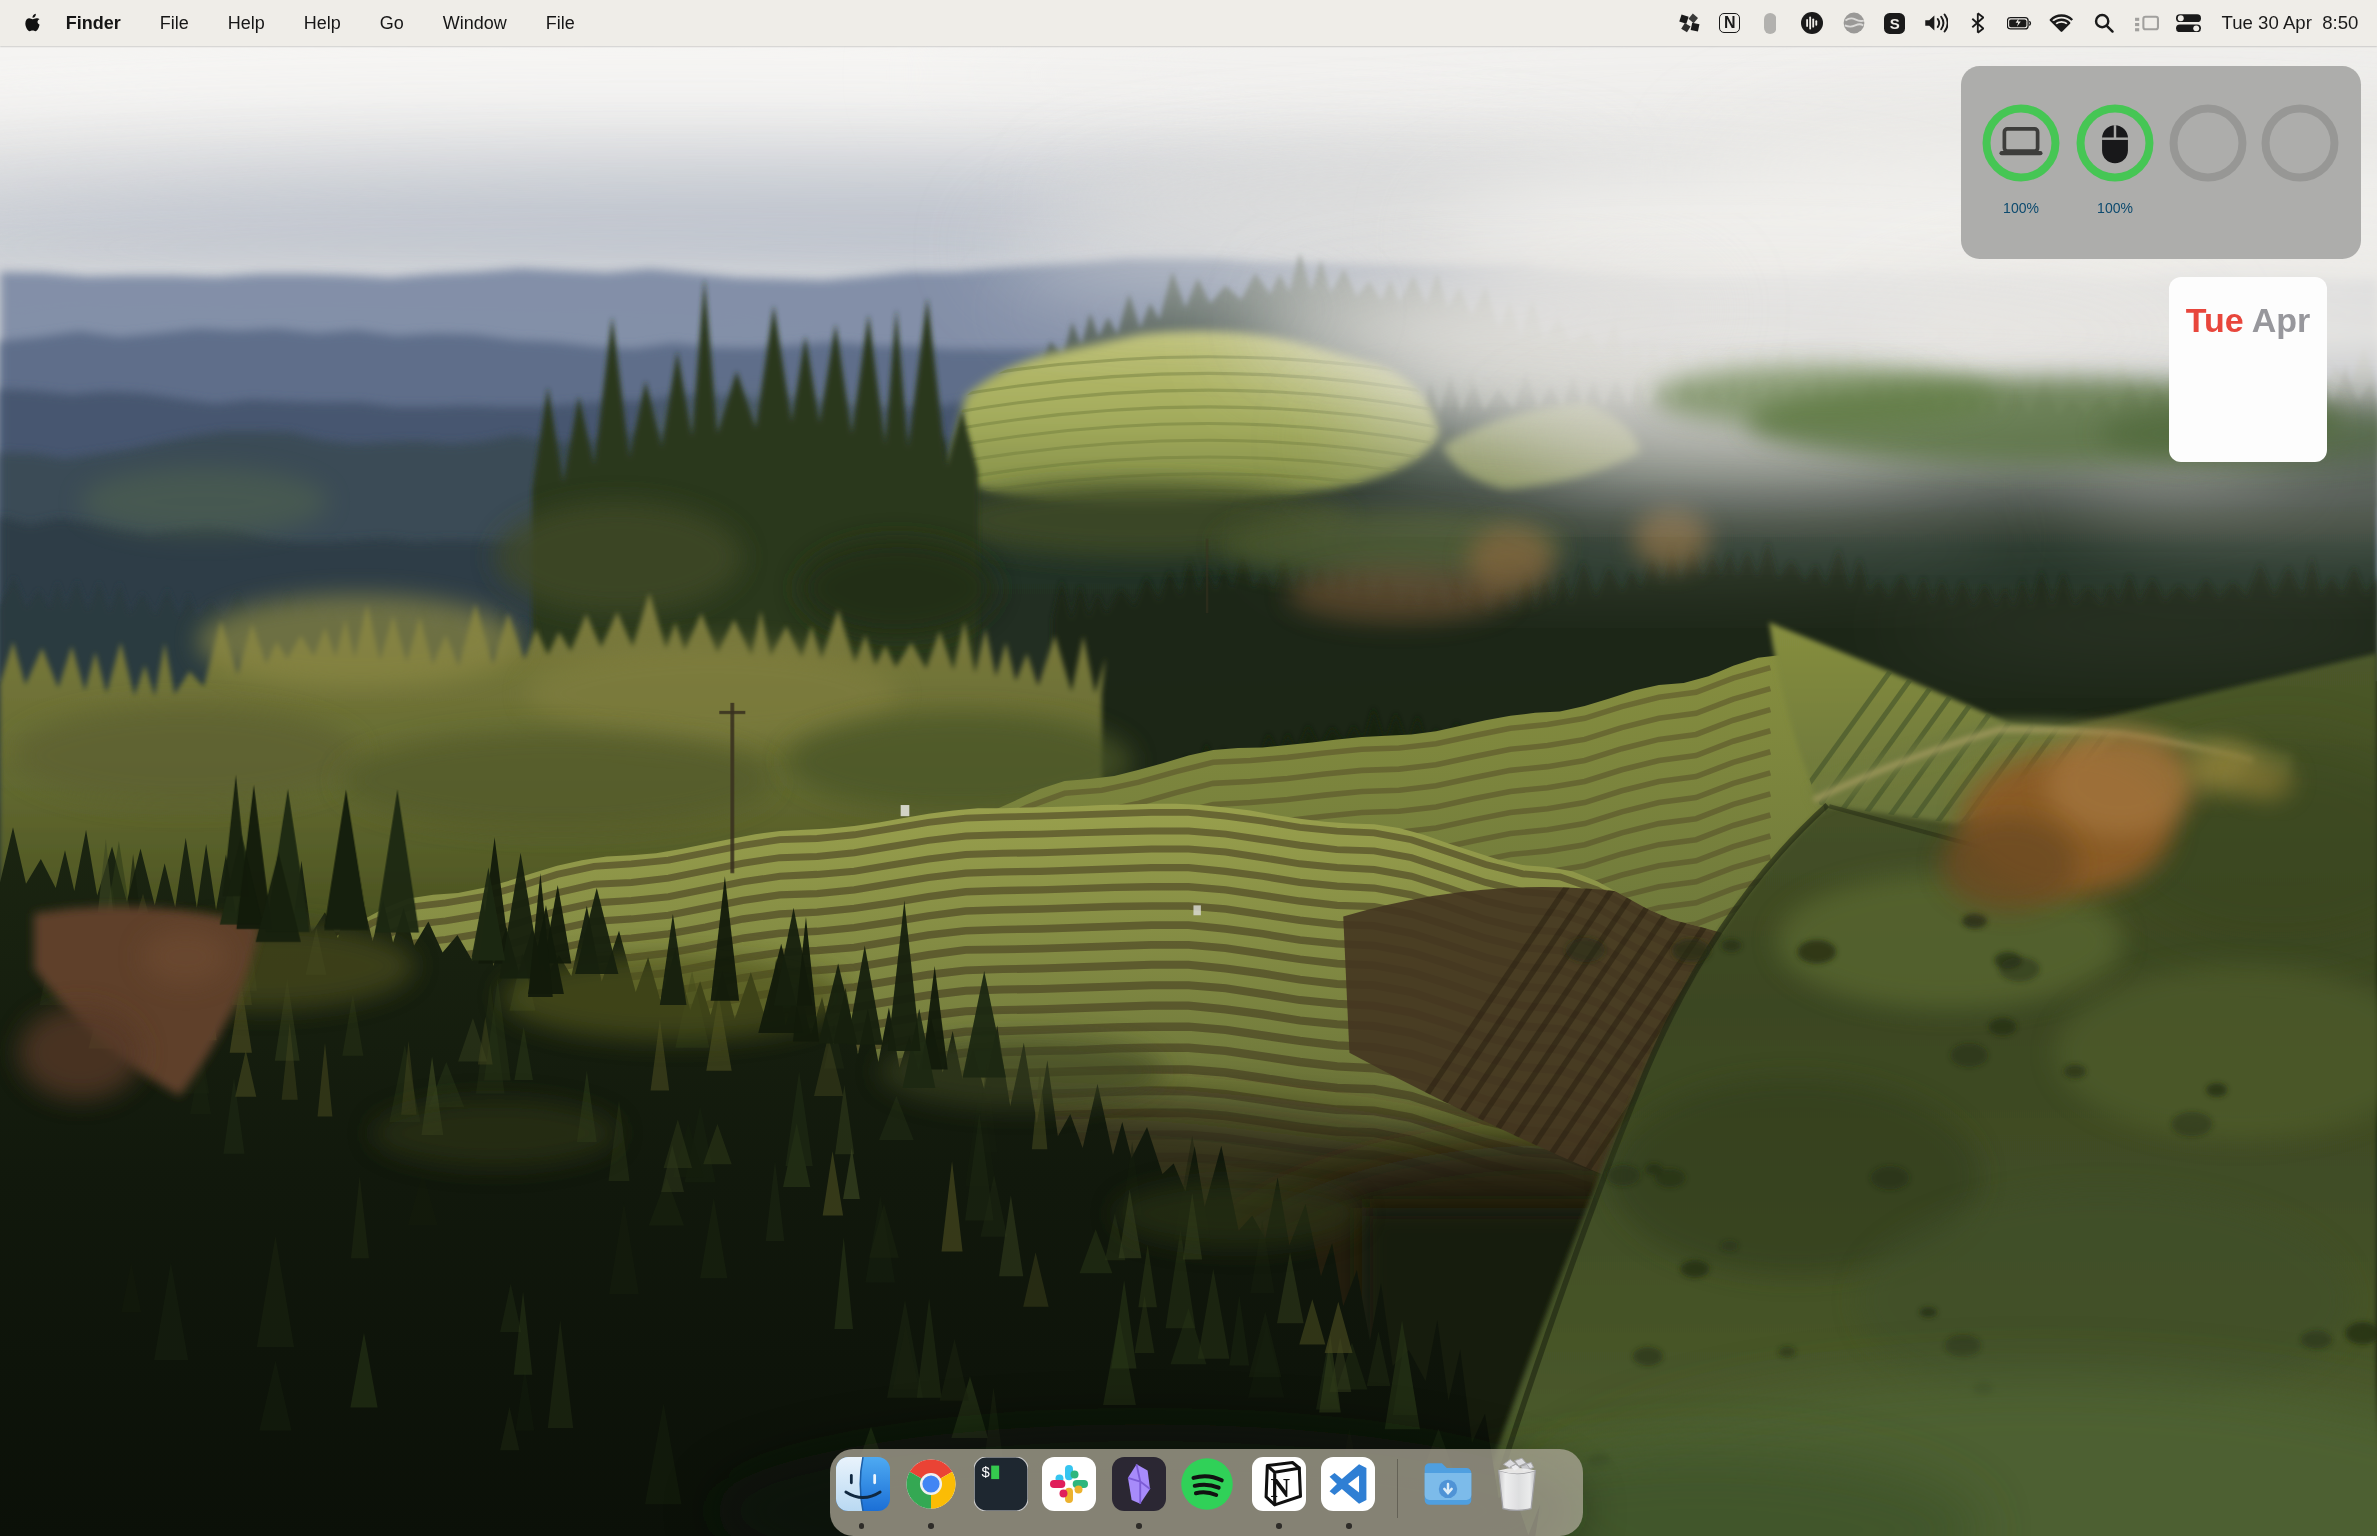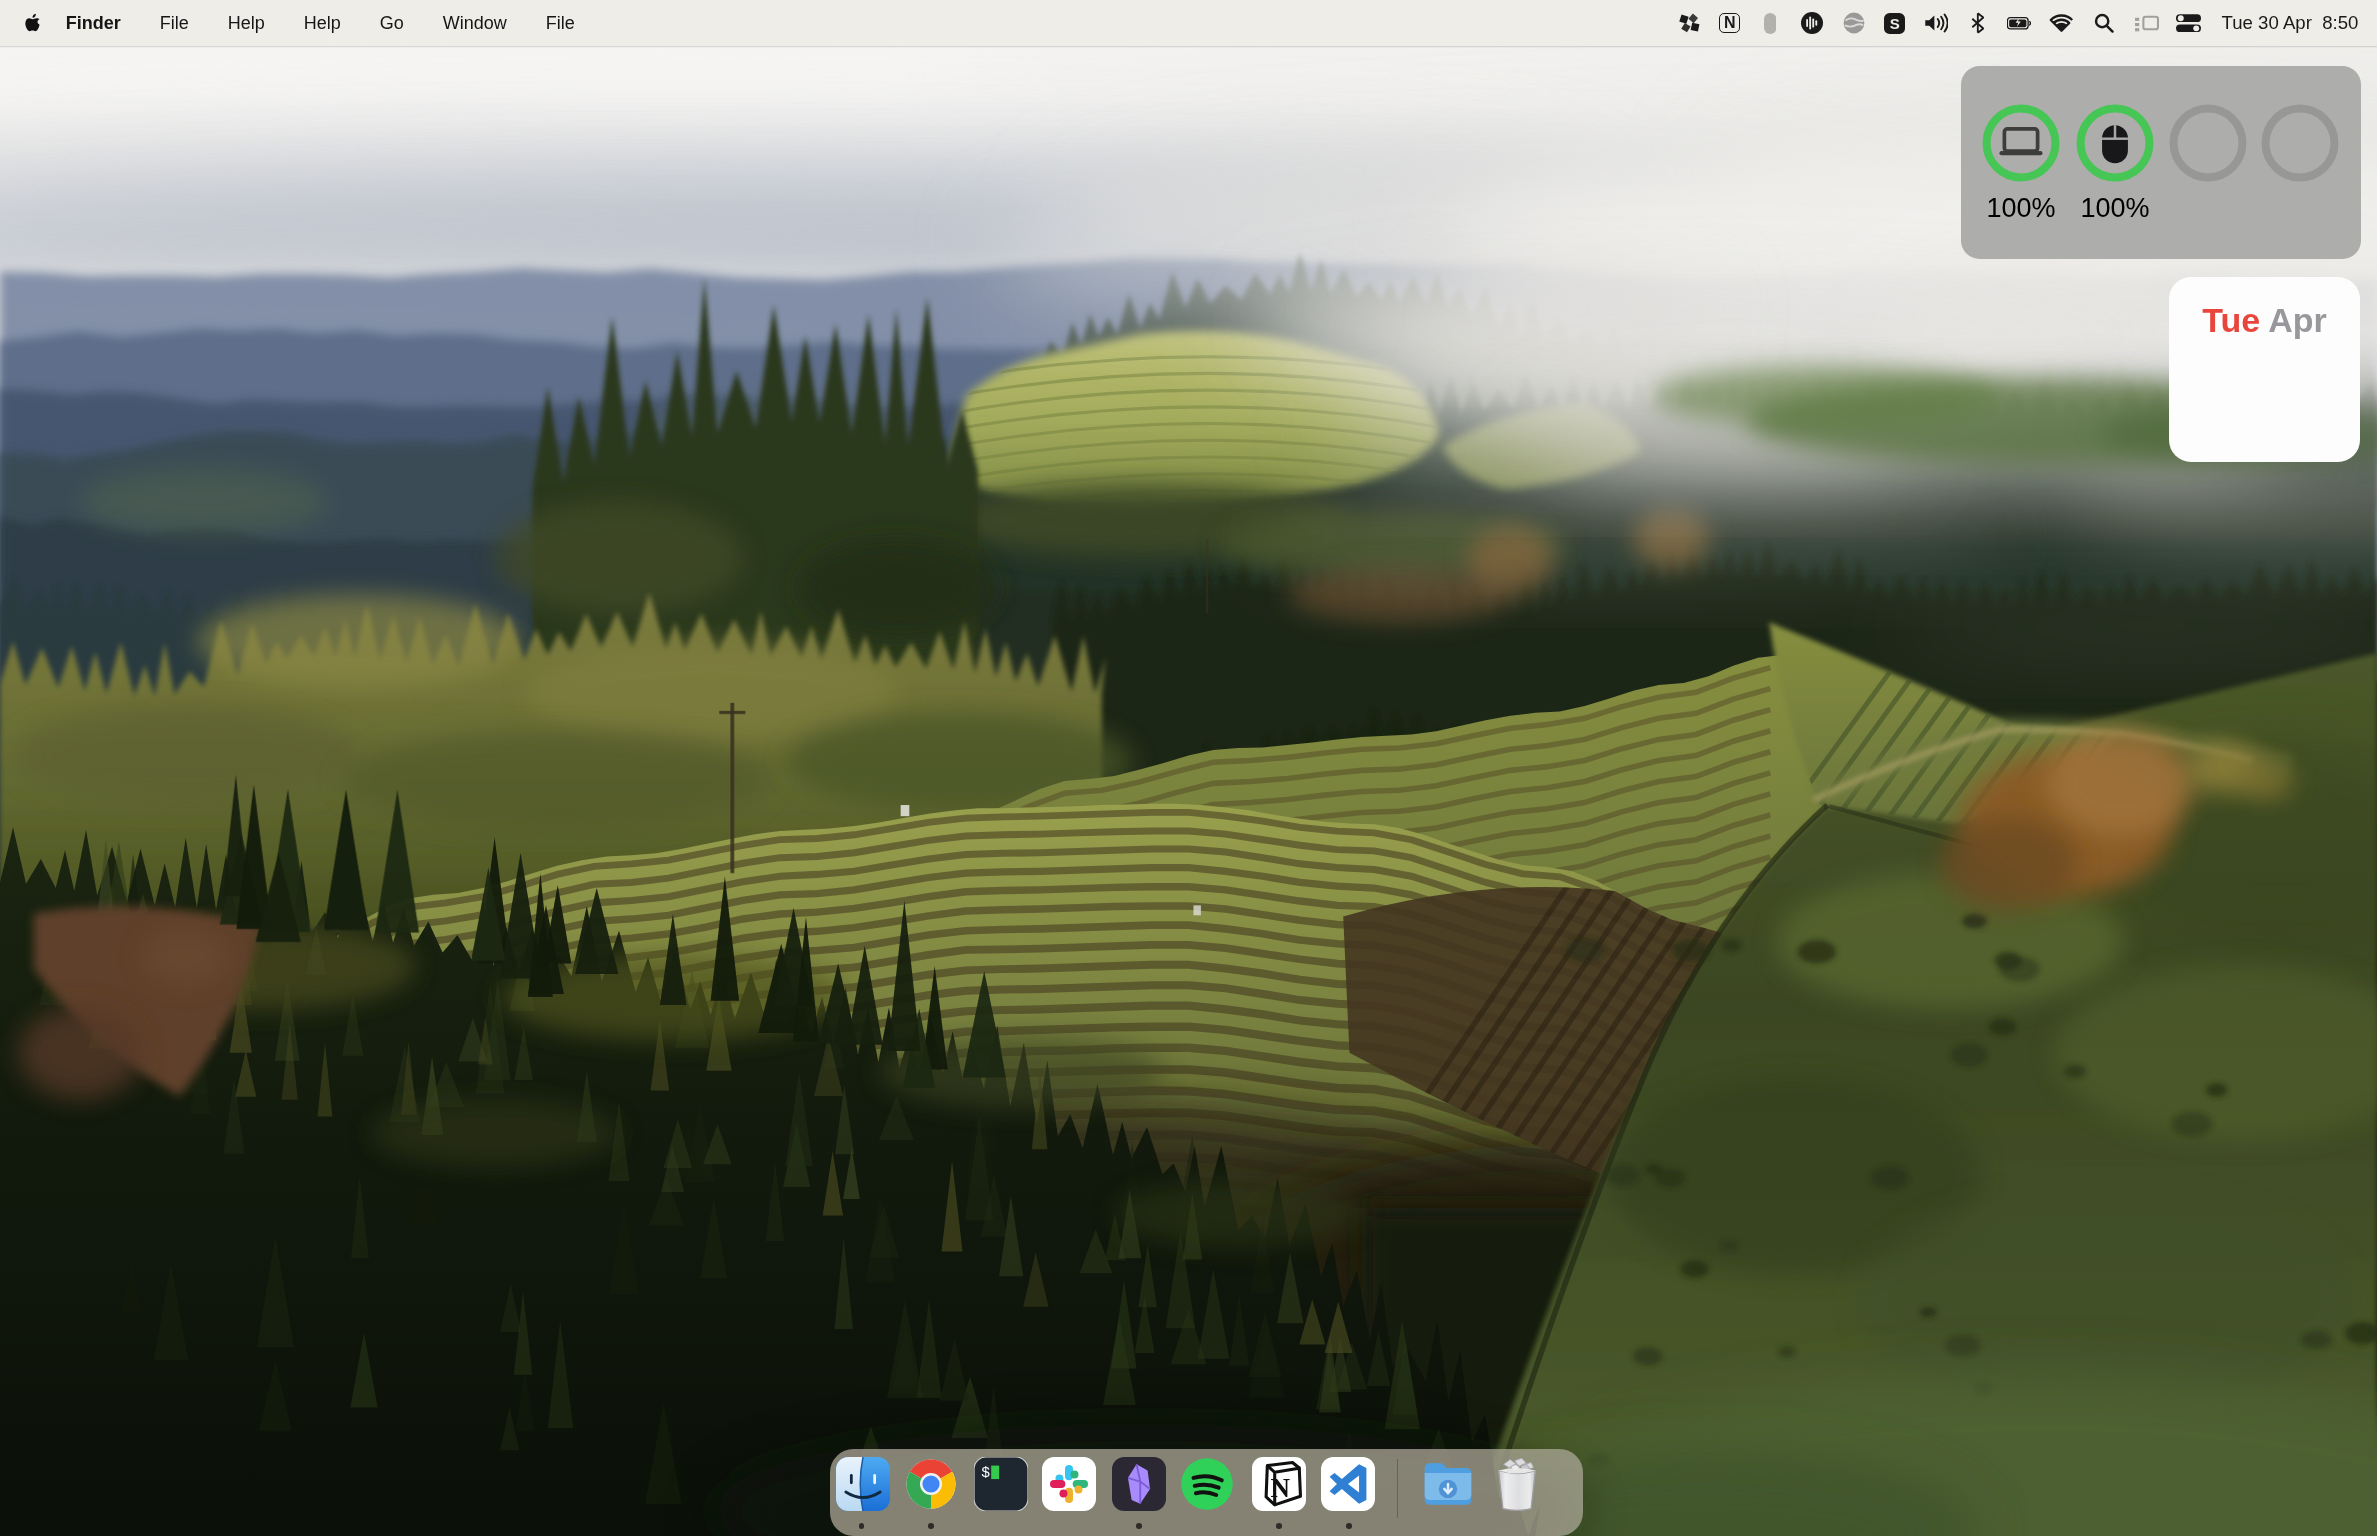--- a/index.html
+++ b/index.html
@@ -11,23 +11,23 @@
     display:flex;align-items:center;color:#161616;font-size:18px;text-align:center;}
   #menubar .mi{margin-left:39px;}
   #menubar .finder{font-weight:bold;margin-left:24px;}
   #mright{position:absolute;right:0;top:0;height:46px;display:flex;align-items:center;color:#1a1a1a;}
   #mright .ic{width:25px;margin-right:17.3px;display:flex;align-items:center;justify-content:center;}
   #mright .clock{font-size:18.6px;margin-right:18.6px;margin-left:3px;}
   
   #batw{position:absolute;left:1961px;top:66px;width:400px;height:193px;border-radius:18.6px;
     background:rgba(168,168,166,0.93);}
   .bcell{position:absolute;top:78px;transform:translate(-50%,-50%);}
-  .blabel{position:absolute;top:142px;transform:translate(-50%,-50%);font-size:27px;color:#000000;}
+  .blabel{position:absolute;top:142px;transform:translate(-50%,-50%);font-size:14px;color:#0c4a6e;}
   
-  #calw{position:absolute;left:2169px;top:277px;width:191px;height:185px;background:#fdfdfd;border-radius:22px;
+  #calw{position:absolute;left:2169px;top:277px;width:158px;height:185px;background:#fdfdfd;border-radius:12px;
     text-align:center;}
   #calw .hdr{margin-top:23.5px;font-size:34px;font-weight:bold;letter-spacing:0px;}
   #calw .hdr .tue{color:#e8463c;}
   #calw .hdr .apr{color:#97979c;}
   #calw .day{margin-top:-5px;font-size:124px;font-weight:bold;color:#333338;letter-spacing:-3.1px;}
   
   #dock{position:absolute;left:830px;top:1449px;width:753px;height:87px;border-radius:23.5px;
     background:rgba(174,168,152,0.75);}
   .dicon{position:absolute;top:8px;width:54px;height:54px;}
   .ddot{position:absolute;top:74px;width:5.6px;height:5.6px;border-radius:50%;background:#2e2c28;}

